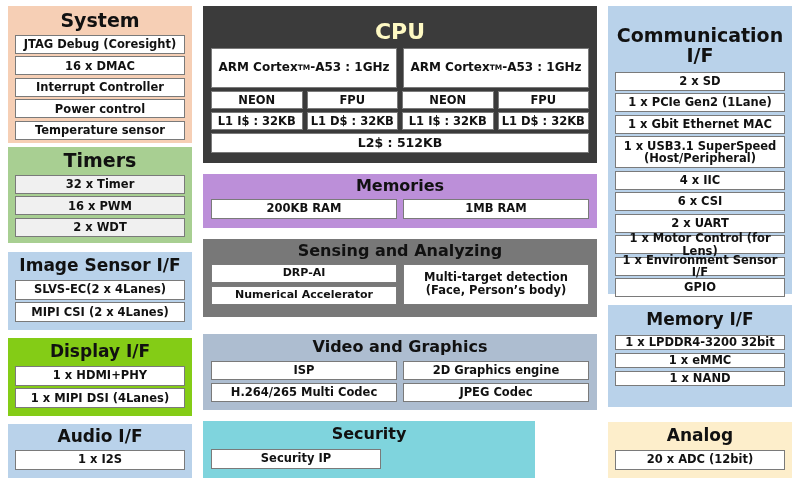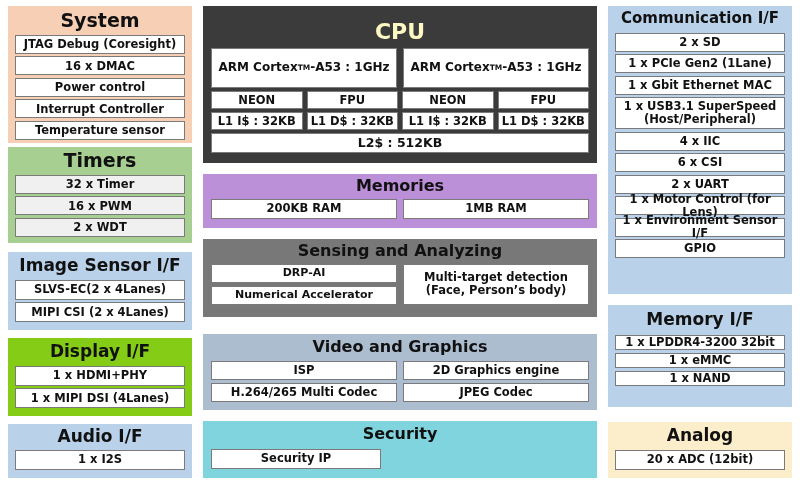--- a/index.html
+++ b/index.html
@@ -82,28 +82,28 @@
   #sensing .left .cell{height:19px;font-size:11px;}
   #sensing .right{flex:1;}
   #sensing .right .cell{height:41px;font-size:11.5px;flex-direction:column;}
 
   #video{left:203px;top:334px;width:394px;height:76px;background:#adbdd0;}
   #video .title{font-size:16px;padding-top:5px;padding-bottom:5px;}
   #video .inner{padding:0 8px 6px 8px;}
   #video .vrow{display:flex;gap:6px;margin-bottom:3px;}
   #video .cell{flex:1;height:19px;font-size:11.5px;}
 
-  #security{left:203px;top:421px;width:394px;height:57px;background:#7fd4dd;}
+  #security{left:203px;top:421px;width:332px;height:57px;background:#7fd4dd;}
   #security .title{font-size:16px;padding-top:5px;padding-bottom:6px;}
   #security .inner{padding:0 8px 6px 8px;}
   #security .cell{width:170px;height:20px;font-size:11.5px;}
 
   
   #comm{left:608px;top:6px;width:184px;height:288px;background:#b9d2ea;}
-  #comm .title{font-size:15px;padding-top:5px;padding-bottom:6px;}
+  #comm .title{font-size:19px;padding-top:20px;padding-bottom:6px;}
   #comm .list{padding:0 7px 5px 7px;}
   #comm .cell{height:19px;font-size:11.5px;margin-bottom:2.5px;}
   #comm .cell.tall{height:32px;flex-direction:column;}
 
   #memif{left:608px;top:305px;width:184px;height:102px;background:#b9d2ea;}
   #memif .title{font-size:17px;padding-top:6px;padding-bottom:6px;}
   #memif .list{padding:0 7px 5px 7px;}
   #memif .cell{height:15px;font-size:11.5px;margin-bottom:3px;}
 
   #analog{left:608px;top:422px;width:184px;height:56px;background:#fdeecb;}
@@ -114,22 +114,22 @@
 </head>
 <body>
 
 <div class="canvas">
 
   <div class="panel" id="system">
     <div class="title">System</div>
     <div class="list">
       <div class="cell">JTAG Debug (Coresight)</div>
       <div class="cell">16 x DMAC</div>
+      <div class="cell">Interrupt Controller</div>
       <div class="cell">Power control</div>
-      <div class="cell">Interrupt Controller</div>
       <div class="cell">Temperature sensor</div>
     </div>
   </div>
 
   <div class="panel" id="timers">
     <div class="title">Timers</div>
     <div class="list">
       <div class="cell alt">32 x Timer</div>
       <div class="cell alt">16 x PWM</div>
       <div class="cell alt">2 x WDT</div>

